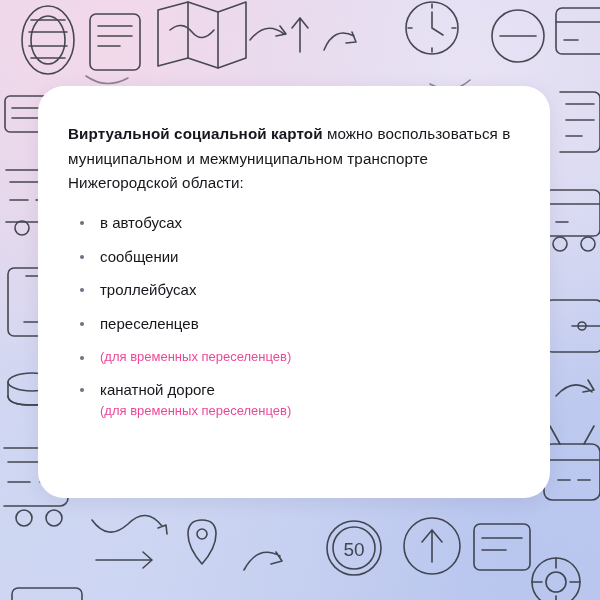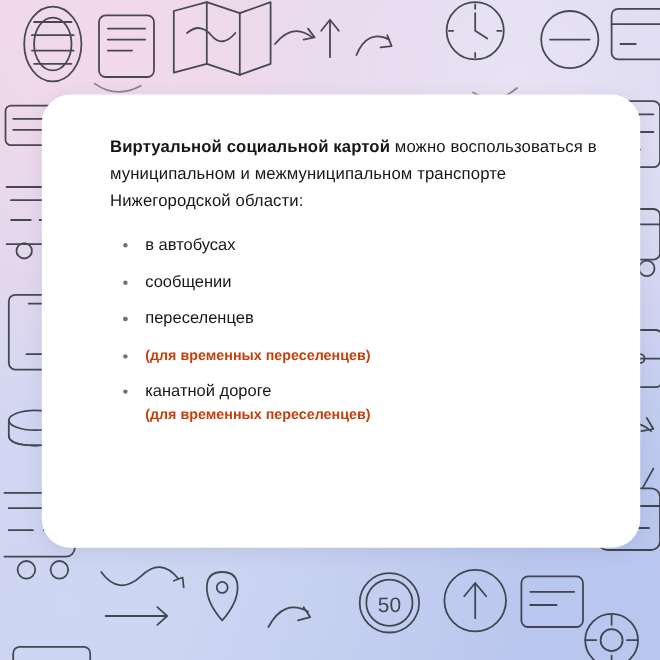--- a/index.html
+++ b/index.html
@@ -39,21 +39,20 @@
 
   .card {
     position: absolute;
     left: 38px;
     top: 86px;
     width: 512px;
     height: 412px;
     background: #ffffff;
     border-radius: 26px;
     box-shadow: 0 4px 18px rgba(80, 70, 120, 0.10);
-    padding-left: 32px;
   }
 
   .card-inner {
     padding: 36px 34px 0 30px;
   }
 
   .intro {
     font-size: 15.2px;
     line-height: 1.62;
     color: #15171c;
@@ -86,23 +85,22 @@
     top: 7px;
     width: 4px;
     height: 4px;
     border-radius: 50%;
     background: #6e7180;
   }
   .sub {
     display: block;
     margin-top: 3px;
     font-size: 13px;
-    color: #c2410c;
+    color: #ec4899;
     line-height: 1.3;
-    font-weight: bold;
   }
 </style>
 </head>
 <body>
 
 <div class="canvas">
 
   <div class="doodle-layer">
     <svg width="600" height="600" viewBox="0 0 600 600" xmlns="http://www.w3.org/2000/svg">
       <g fill="none" stroke="#2b2f36" stroke-width="1.6" stroke-linecap="round" stroke-linejoin="round" opacity="0.85">
@@ -266,20 +264,21 @@
           <span>в автобусах</span>
         </li>
 
         <li>
           <span class="bullet"></span>
           <span>сообщении</span>
         </li>
 
         <li>
           <span class="bullet"></span>
+          <span>троллейбусах</span>
         </li>
 
         <li>
           <span class="bullet"></span>
           <span>переселенцев</span>
         </li>
 
         <li>
           <span class="bullet"></span>
           <span class="sub">(для временных переселенцев)</span>

